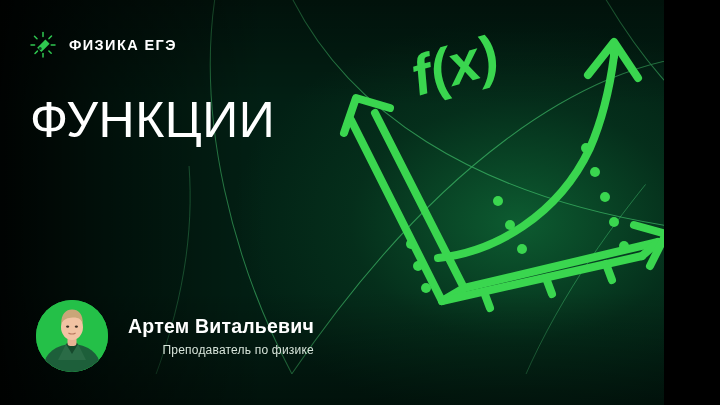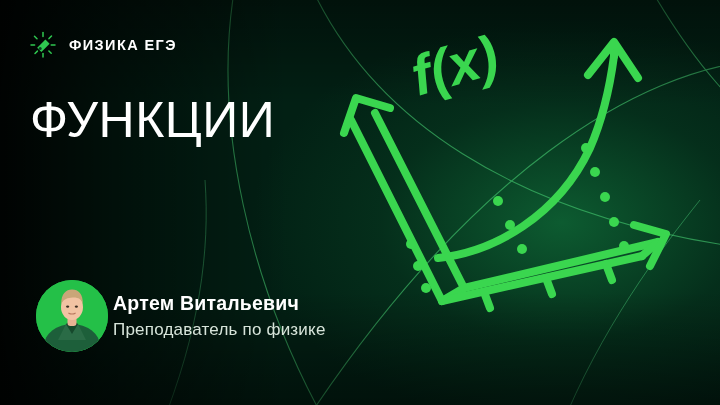--- a/index.html
+++ b/index.html
@@ -2,21 +2,21 @@
 <html><head>
 <meta charset="utf-8">
 <style>
   html, body {
     margin: 0;
     padding: 0;
     background: #000;
   }
   #slide {
     position: relative;
-    width: 720px;
+    width: 664px;
     height: 405px;
     overflow: hidden;
     font-family: "Liberation Sans", sans-serif;
     background: #022014;
   }
 
   
   .bg-base {
     position: absolute;
     inset: 0;
@@ -81,24 +81,25 @@
     font-weight: bold;
     letter-spacing: 0.8px;
     line-height: 1.42;
   }
   .subtitle span { display: block; }
 
   
   .presenter {
     position: absolute;
     left: 36px;
-    top: 280px;
+    top: 300px;
     display: flex;
     align-items: center;
-    gap: 5px;
+    gap: 20px;
+    text-align: right;
   }
   .avatar {
     position: relative;
     width: 72px;
     height: 72px;
     border-radius: 50%;
     overflow: hidden;
     background: #22c04e;
     flex: 0 0 auto;
   }
@@ -106,21 +107,21 @@
   .presenter-meta { display: flex; flex-direction: column; gap: 5px; }
   .presenter-name {
     color: #ffffff;
     font-size: 19.5px;
     font-weight: bold;
     letter-spacing: 0.2px;
     white-space: nowrap;
   }
   .presenter-role {
     color: #d7e4da;
-    font-size: 17px;
+    font-size: 12px;
     font-weight: normal;
     letter-spacing: 0.2px;
     white-space: nowrap;
   }
 
   
   .graph-art {
     position: absolute;
     left: 318px;
     top: 20px;

